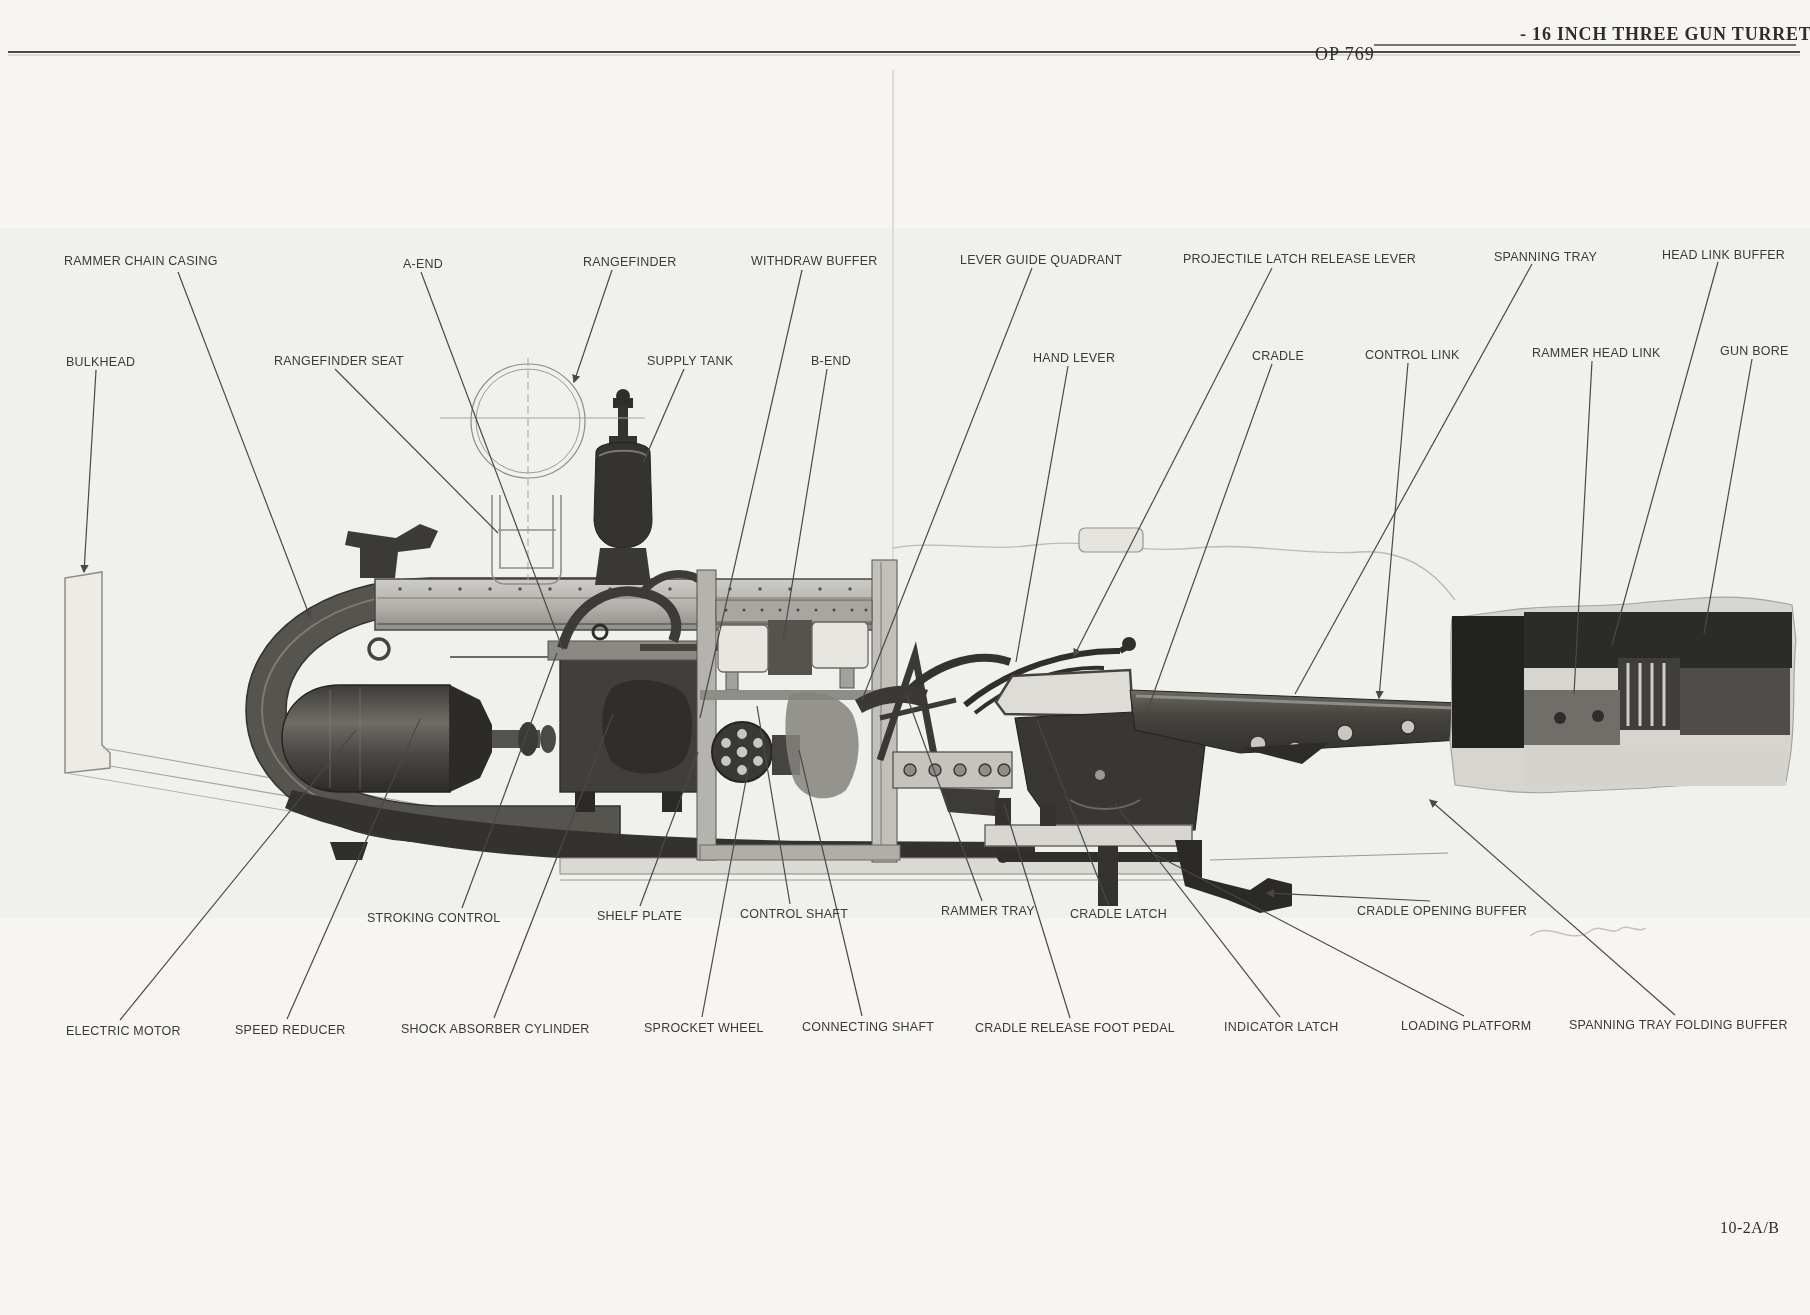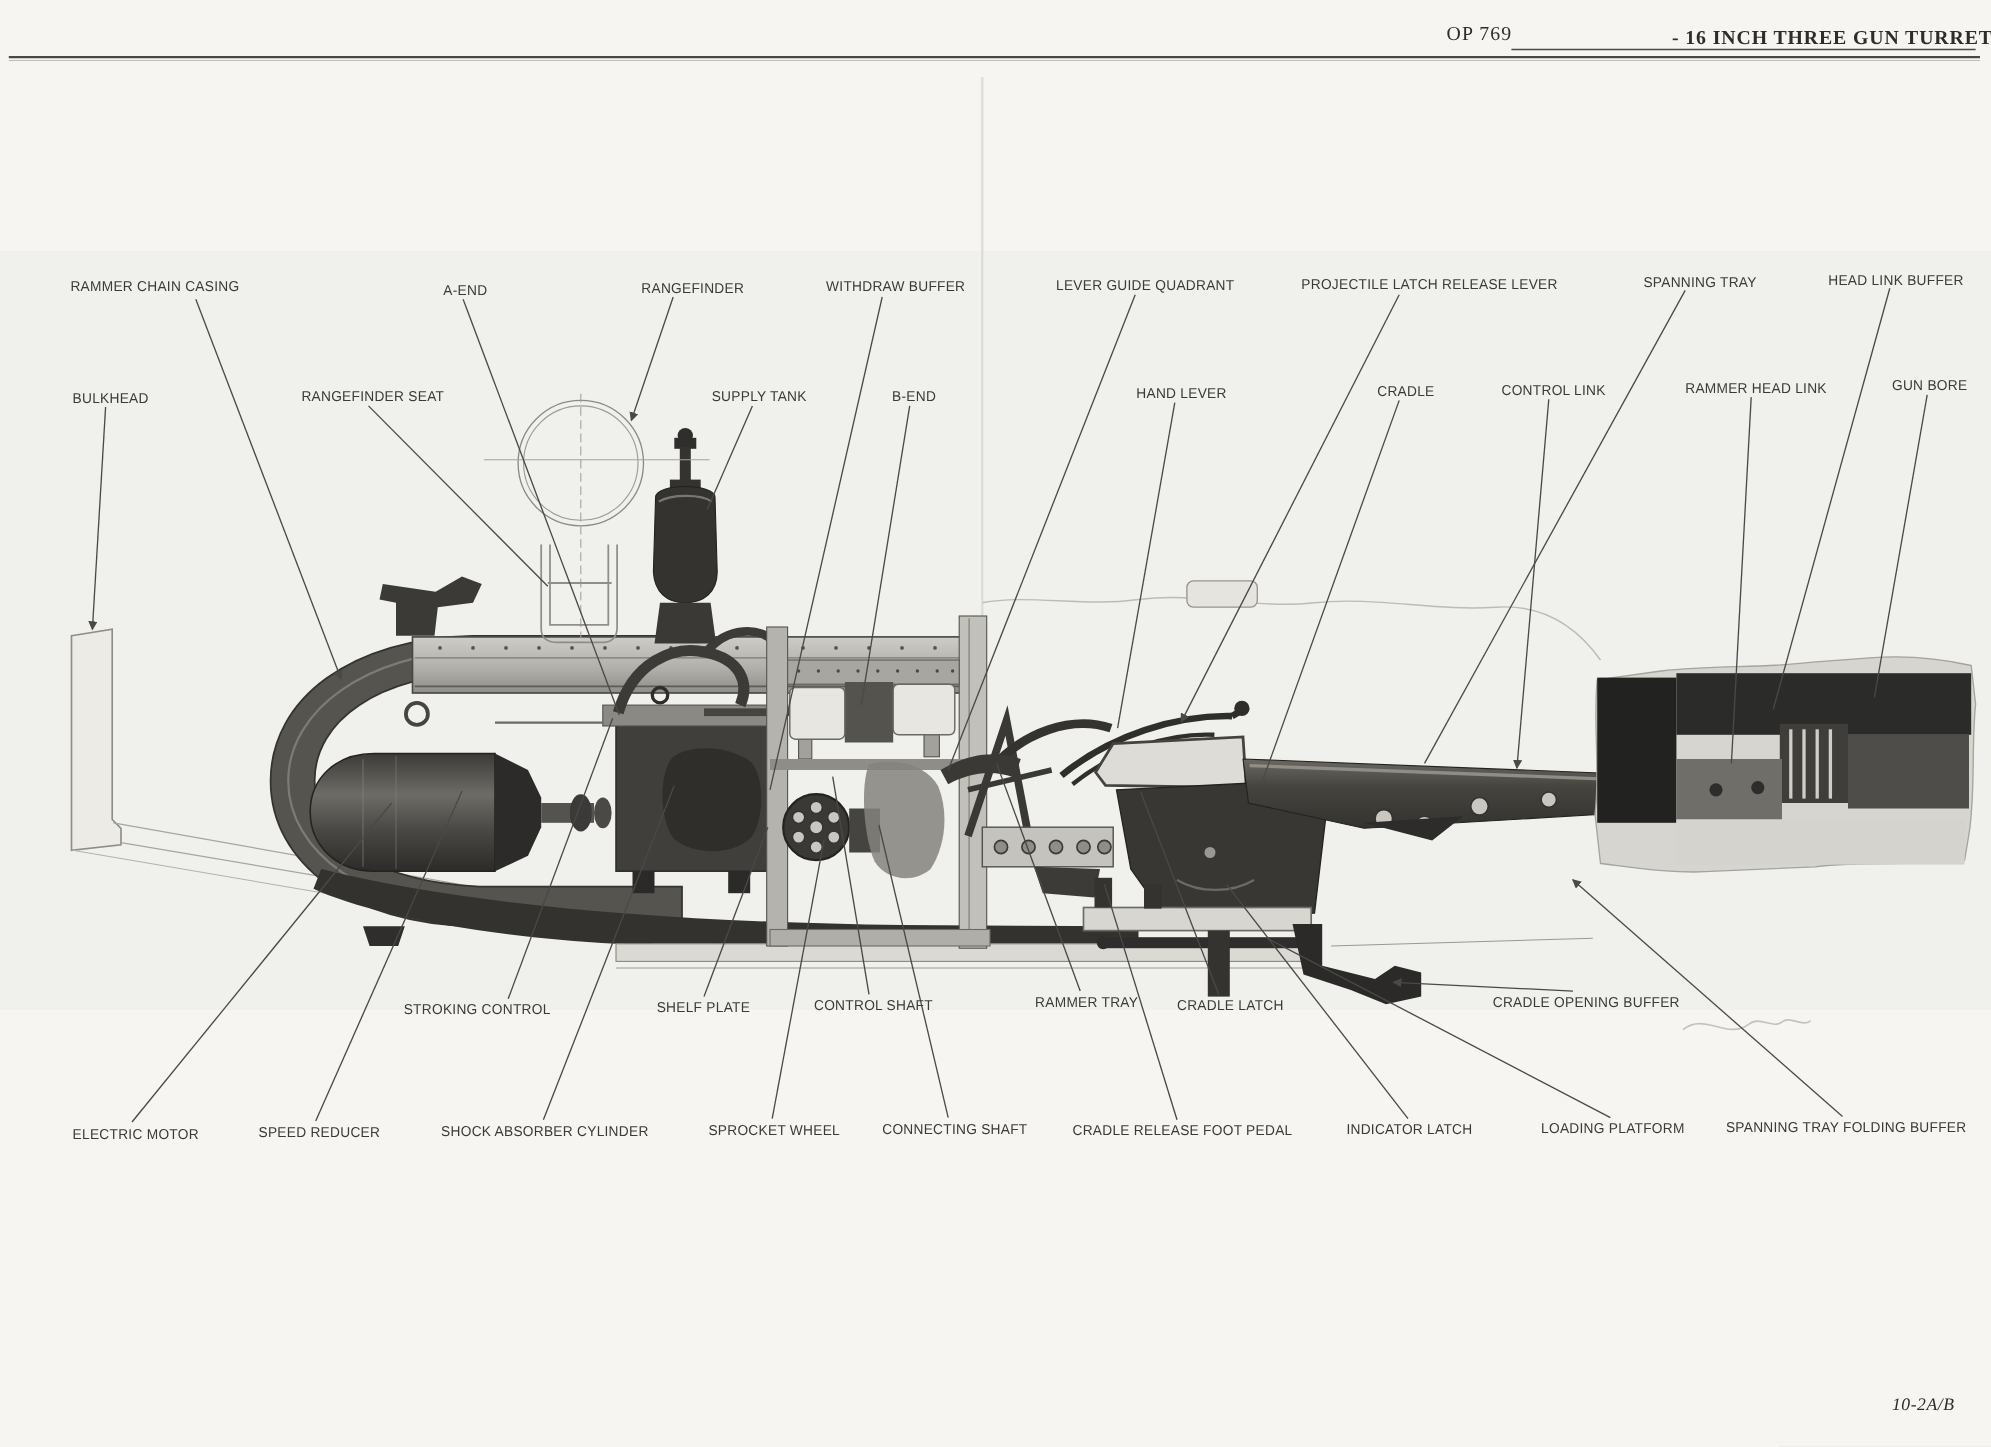--- a/index.html
+++ b/index.html
@@ -306,21 +306,21 @@
       <line x1="494" y1="1018" x2="613" y2="714"></line>
       <line x1="702" y1="1017" x2="749" y2="764"></line>
       <line x1="862" y1="1016" x2="799" y2="750"></line>
       <line x1="1070" y1="1018" x2="1004" y2="804"></line>
       <line x1="1280" y1="1017" x2="1115" y2="804"></line>
       <line x1="1464" y1="1016" x2="1152" y2="853"></line>
       <line x1="1675" y1="1015" x2="1430" y2="800" marker-end="url(#arr)"></line>
     </g>
   </svg>
 
-  <div class="hdr hdr-op" style="left:1315px;top:20px;">OP 769</div>
+  <div class="hdr hdr-op" style="left:1315px;top:44px;">OP 769</div>
   <div class="hdr hdr-title" style="left:1520px;top:24px;">- 16 INCH THREE GUN TURRETS</div>
 
   <div class="label" style="left:64px;top:254px;">RAMMER CHAIN CASING</div>
   <div class="label" style="left:403px;top:257px;">A-END</div>
   <div class="label" style="left:583px;top:255px;">RANGEFINDER</div>
   <div class="label" style="left:751px;top:254px;">WITHDRAW BUFFER</div>
   <div class="label" style="left:960px;top:253px;">LEVER GUIDE QUADRANT</div>
   <div class="label" style="left:1183px;top:252px;">PROJECTILE LATCH RELEASE LEVER</div>
   <div class="label" style="left:1494px;top:250px;">SPANNING TRAY</div>
   <div class="label" style="left:1662px;top:248px;">HEAD LINK BUFFER</div>
@@ -345,15 +345,15 @@
   <div class="label" style="left:66px;top:1024px;">ELECTRIC MOTOR</div>
   <div class="label" style="left:235px;top:1023px;">SPEED REDUCER</div>
   <div class="label" style="left:401px;top:1022px;">SHOCK ABSORBER CYLINDER</div>
   <div class="label" style="left:644px;top:1021px;">SPROCKET WHEEL</div>
   <div class="label" style="left:802px;top:1020px;">CONNECTING SHAFT</div>
   <div class="label" style="left:975px;top:1021px;">CRADLE RELEASE FOOT PEDAL</div>
   <div class="label" style="left:1224px;top:1020px;">INDICATOR LATCH</div>
   <div class="label" style="left:1401px;top:1019px;">LOADING PLATFORM</div>
   <div class="label" style="left:1569px;top:1018px;">SPANNING TRAY FOLDING BUFFER</div>
 
-  <div class="hdr pagenum" style="left:1720px;top:1269px;font-style:italic;">10-2A/B</div>
+  <div class="hdr pagenum" style="left:1720px;top:1219px;">10-2A/B</div>
 
 </div>
 
 </body></html>

